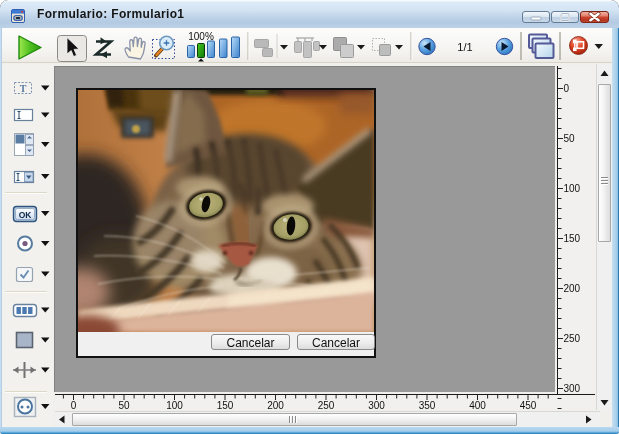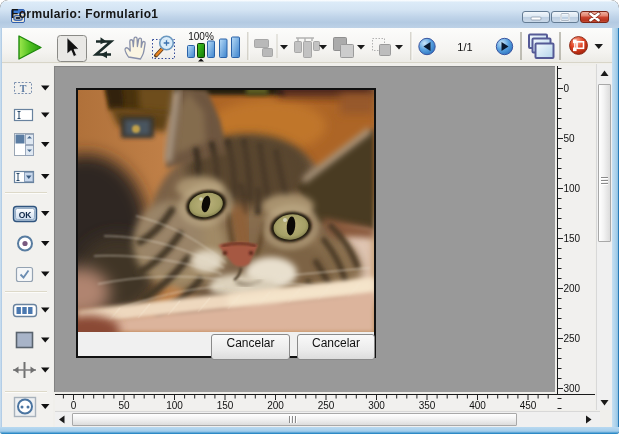--- a/index.html
+++ b/index.html
@@ -5,21 +5,21 @@
   html,body{margin:0;padding:0;background:#fff;}
   *{box-sizing:border-box;}
   #win{position:relative;width:619px;height:434px;font-family:"Liberation Sans",sans-serif;
        border-radius:8px 8px 3px 3px;overflow:hidden;background:#f0efeb;
        box-shadow:inset 0 0 0 1px #6d6d6d;}
   .abs{position:absolute;}
   
   #title{left:0;top:0;width:619px;height:28px;
      background:linear-gradient(#ffffff, #dcebf8 8%, #d4e4f3 35%, #c0d4e9 60%, #b3cae2 80%, #bdd2e7 100%);
      border-radius:8px 8px 0 0;}
-  #titletext{left:11px;top:7px;font-size:12px;font-weight:bold;color:#151515;letter-spacing:0.35px;}
+  #titletext{left:37px;top:7px;font-size:12px;font-weight:bold;color:#151515;letter-spacing:0.35px;}
   .wbtn{top:11px;height:12px;width:28px;border-radius:3px;border:1px solid #647c94;}
   .wbtn.blue{background:linear-gradient(#f2f7fc, #dbe7f2 45%, #bdcfe2 50%, #cad9e9);}
   #bmin{left:522px;}
   #bmax{left:551px;}
   #bclose{left:580px;width:29px;background:linear-gradient(#f0b0a0, #e2826e 40%, #cc4530 50%, #b83620 85%, #c4503a);border-color:#7c2516;}
   
   #toolbar{left:2px;top:28px;width:611px;height:35px;
      background:linear-gradient(#fcfcfb,#f4f3f0 70%,#ecebe6);
      border-bottom:1px solid #d8d5c8;}
   
@@ -33,21 +33,21 @@
   #vscroll{left:596px;top:64px;width:16px;height:346px;background:#f0f0f0;border-left:1px solid #d8d8d8;}
   #vthumb{left:1px;top:20px;width:13px;height:158px;background:linear-gradient(90deg,#ffffff,#f4f4f4 40%,#dcdcdc);border:1px solid #a8a8a8;border-radius:1px;}
   #hscroll{left:55px;top:411px;width:545px;height:16px;background:#f0f0f0;border-top:1px solid #d8d8d8;}
   #hthumb{left:17px;top:1px;width:445px;height:13px;background:linear-gradient(#ffffff,#f4f4f4 40%,#dcdcdc);border:1px solid #a8a8a8;border-radius:1px;}
   
   #bleft{left:0;top:28px;width:2px;height:406px;background:linear-gradient(90deg,#cfe3f3,#aac6e2);}
   #bright{left:612px;top:28px;width:7px;height:406px;background:linear-gradient(90deg,#c6e0f2,#abd1ea 55%,#94c4e4 80%,#2f80ba 90%,#1a6fae);}
   #bbottom{left:0;top:427px;width:619px;height:7px;background:linear-gradient(#b9d9f0,#a3cdeb 60%,#2586c4 95%,#1a6fae);}
   
   #form{left:76px;top:88px;width:300px;height:270px;background:#f0f0f0;border:2px solid #111111;}
-  .fbtn{top:244px;width:79px;height:26px;border:1px solid #8a8a8a;border-radius:3px;
+  .fbtn{top:244px;width:79px;height:16px;border:1px solid #8a8a8a;border-radius:3px;
      background:linear-gradient(#f9f9f9,#ececec 60%,#dddddd);
      font-size:12px;color:#111;text-align:center;line-height:16px;}
 </style>
 </head>
 <body>
 <div id="win">
 
   <div id="title" class="abs"></div>
   <div id="titleicon" class="abs" style="left:11px;top:9px;width:14px;height:14px;">
     <svg width="14" height="14">

